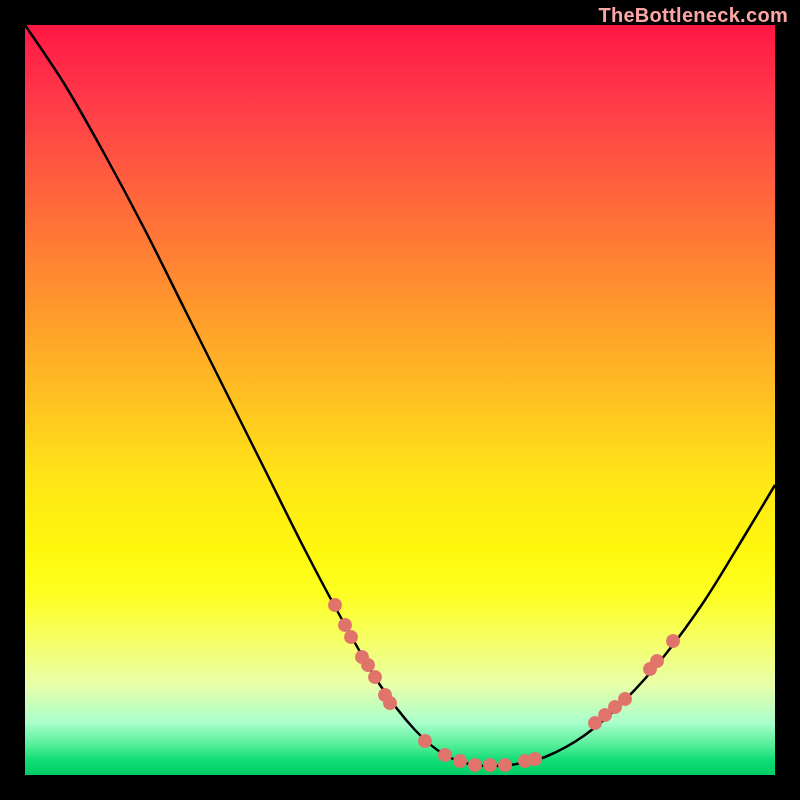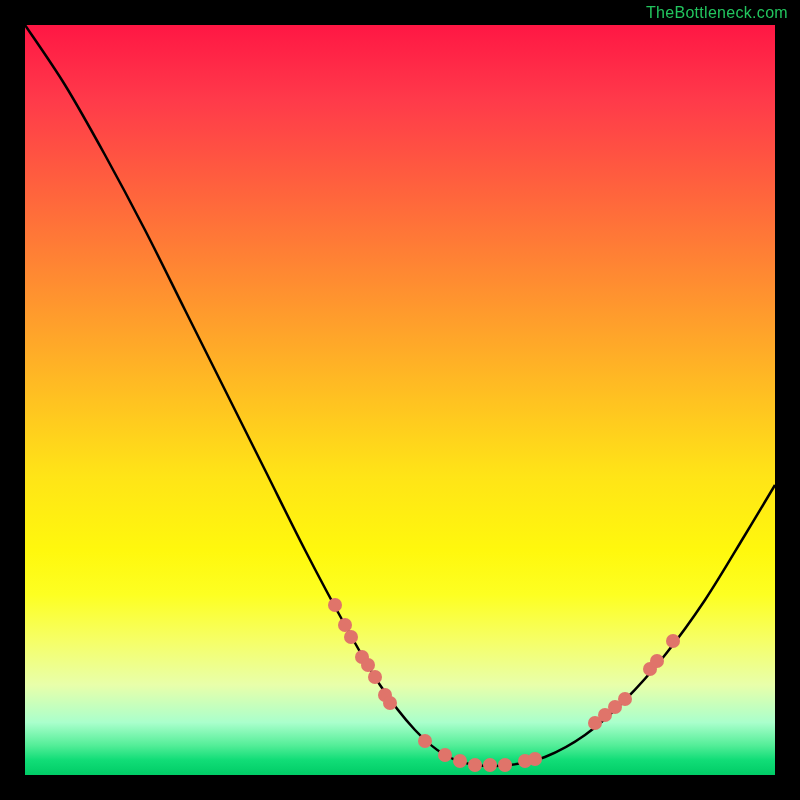--- a/index.html
+++ b/index.html
@@ -32,23 +32,23 @@
       #aaffcc 93%,
       #55ee99 96%,
       #11dd77 98%,
       #00cc66 100%
     );
   }
   .watermark {
     position: absolute;
     top: 4px;
     right: 12px;
-    color: #22c55e;
-    font-size: 16px;
-    font-weight: 400;
+    color: #fca5a5;
+    font-size: 20px;
+    font-weight: 700;
     letter-spacing: 0.3px;
     z-index: 10;
   }
   svg.curve {
     position: absolute;
     left: 25px;
     top: 25px;
     width: 750px;
     height: 750px;
     z-index: 5;

